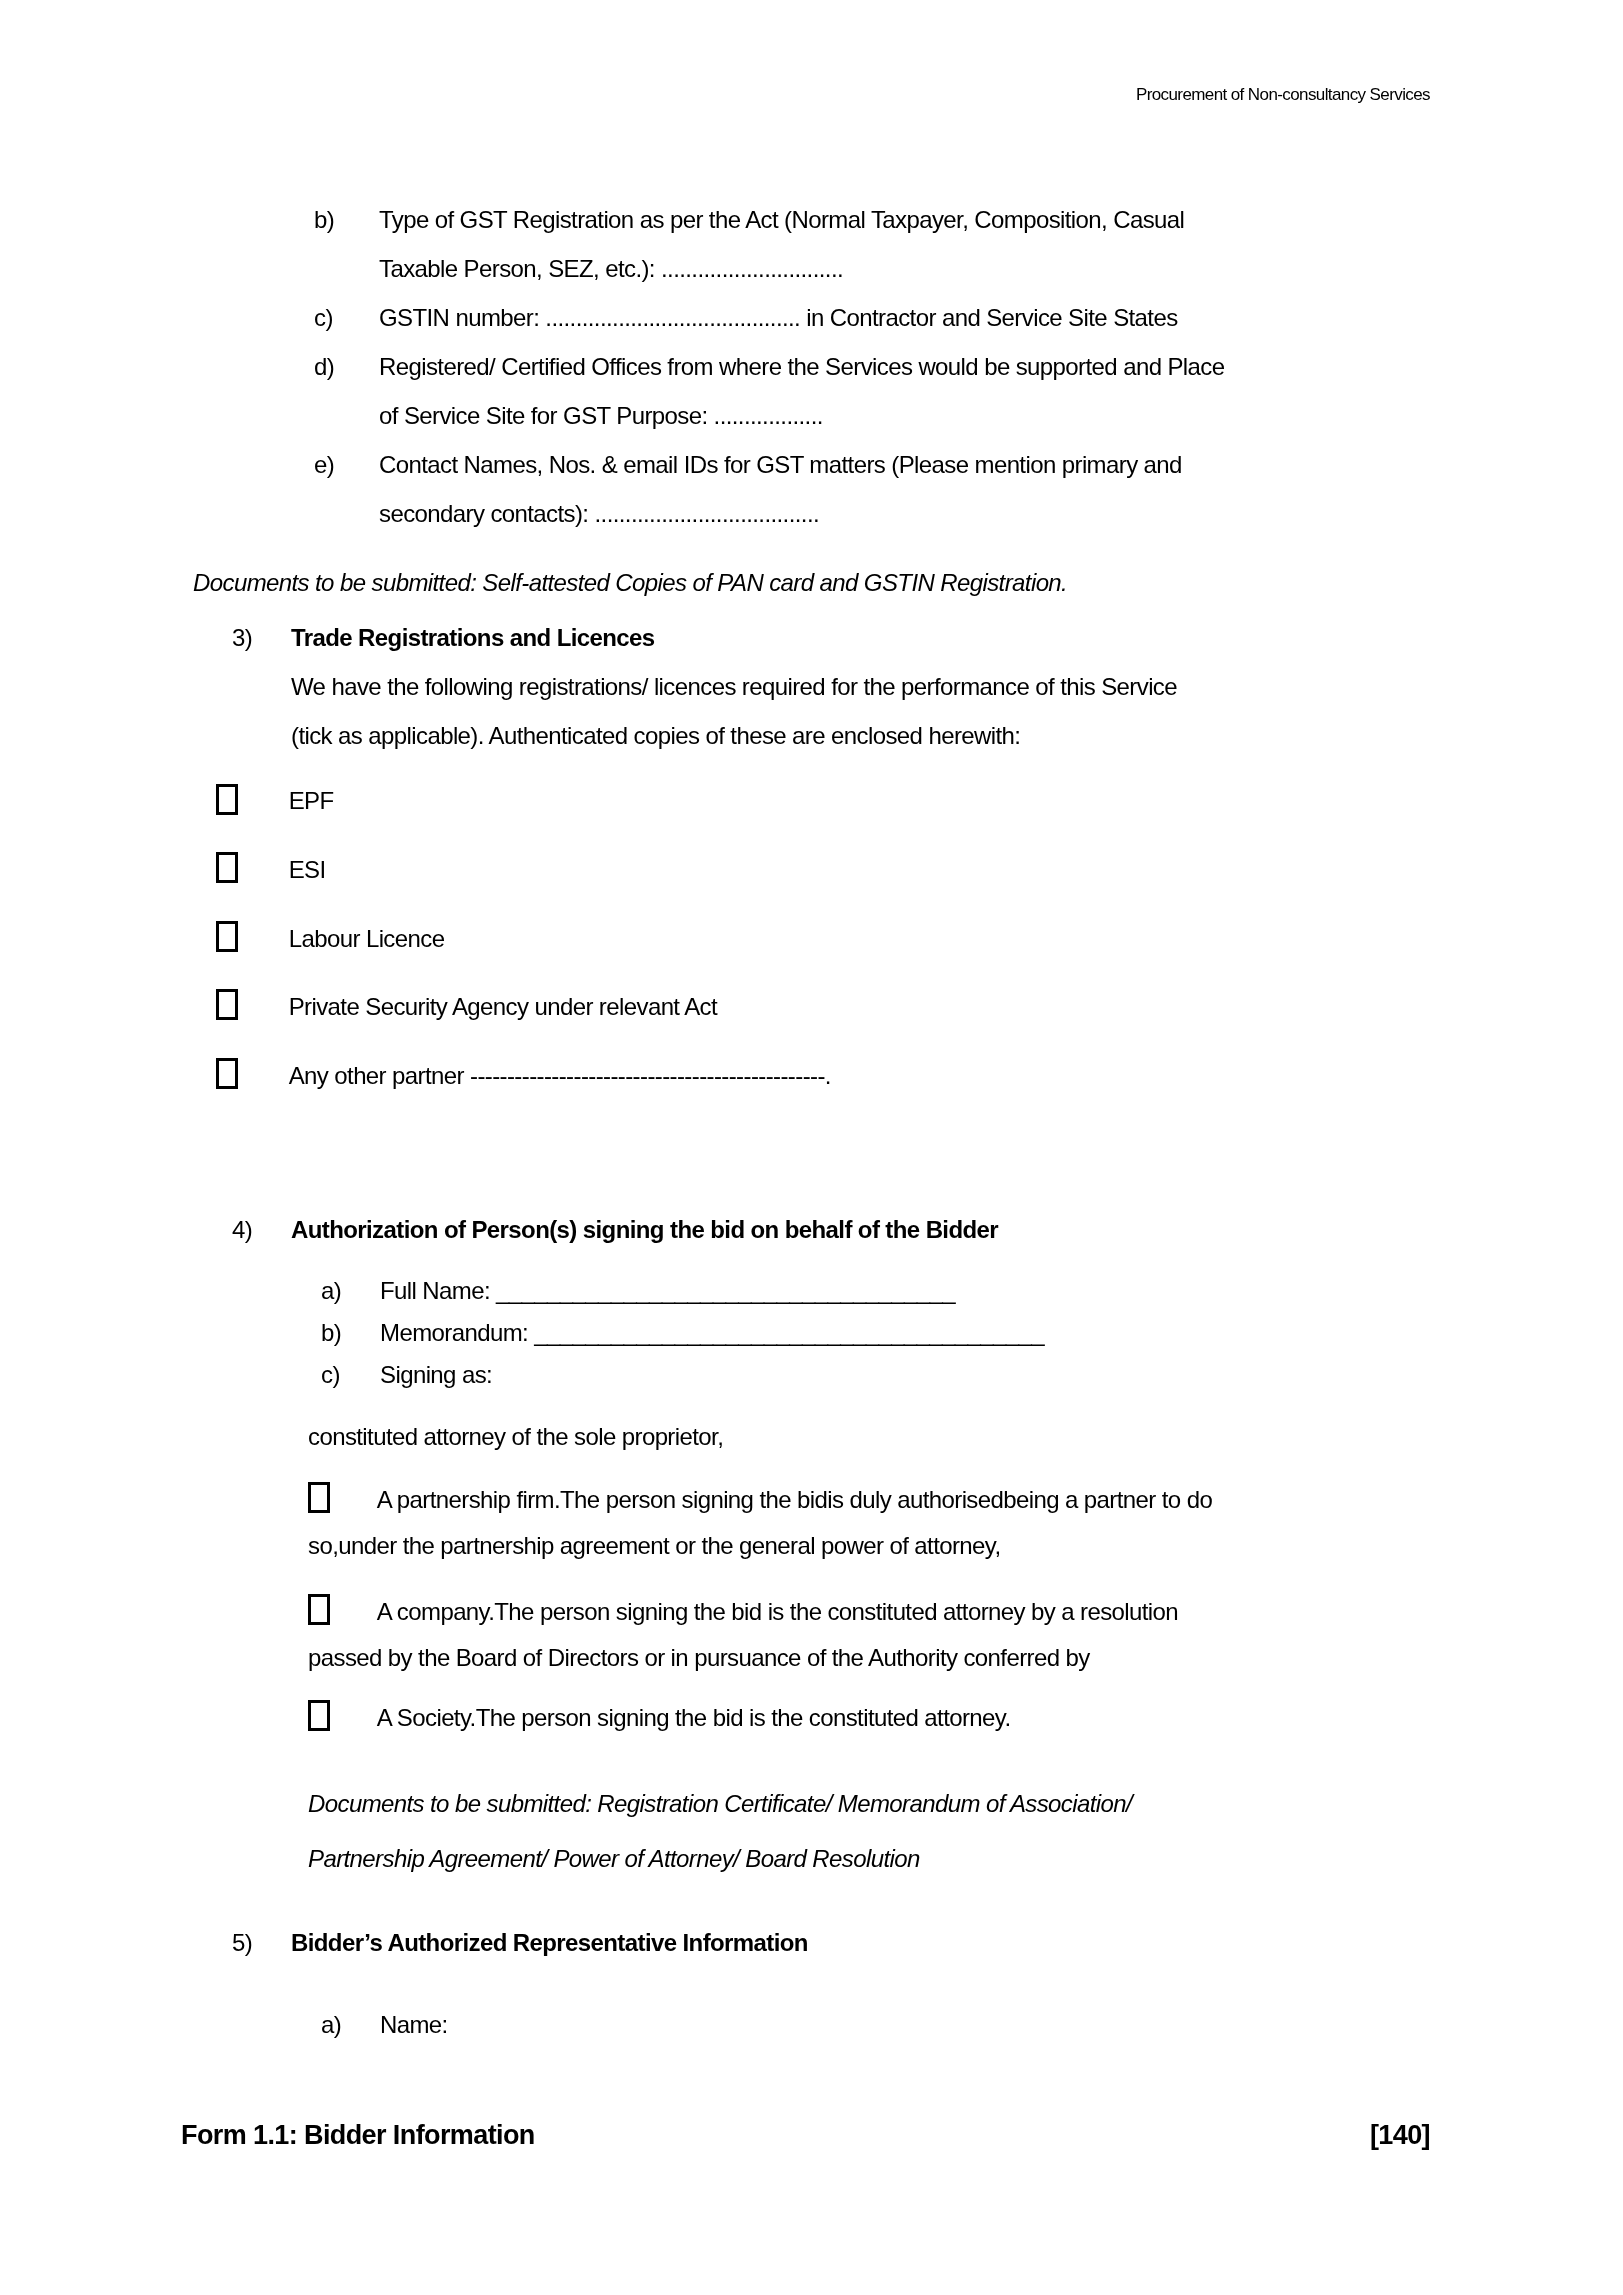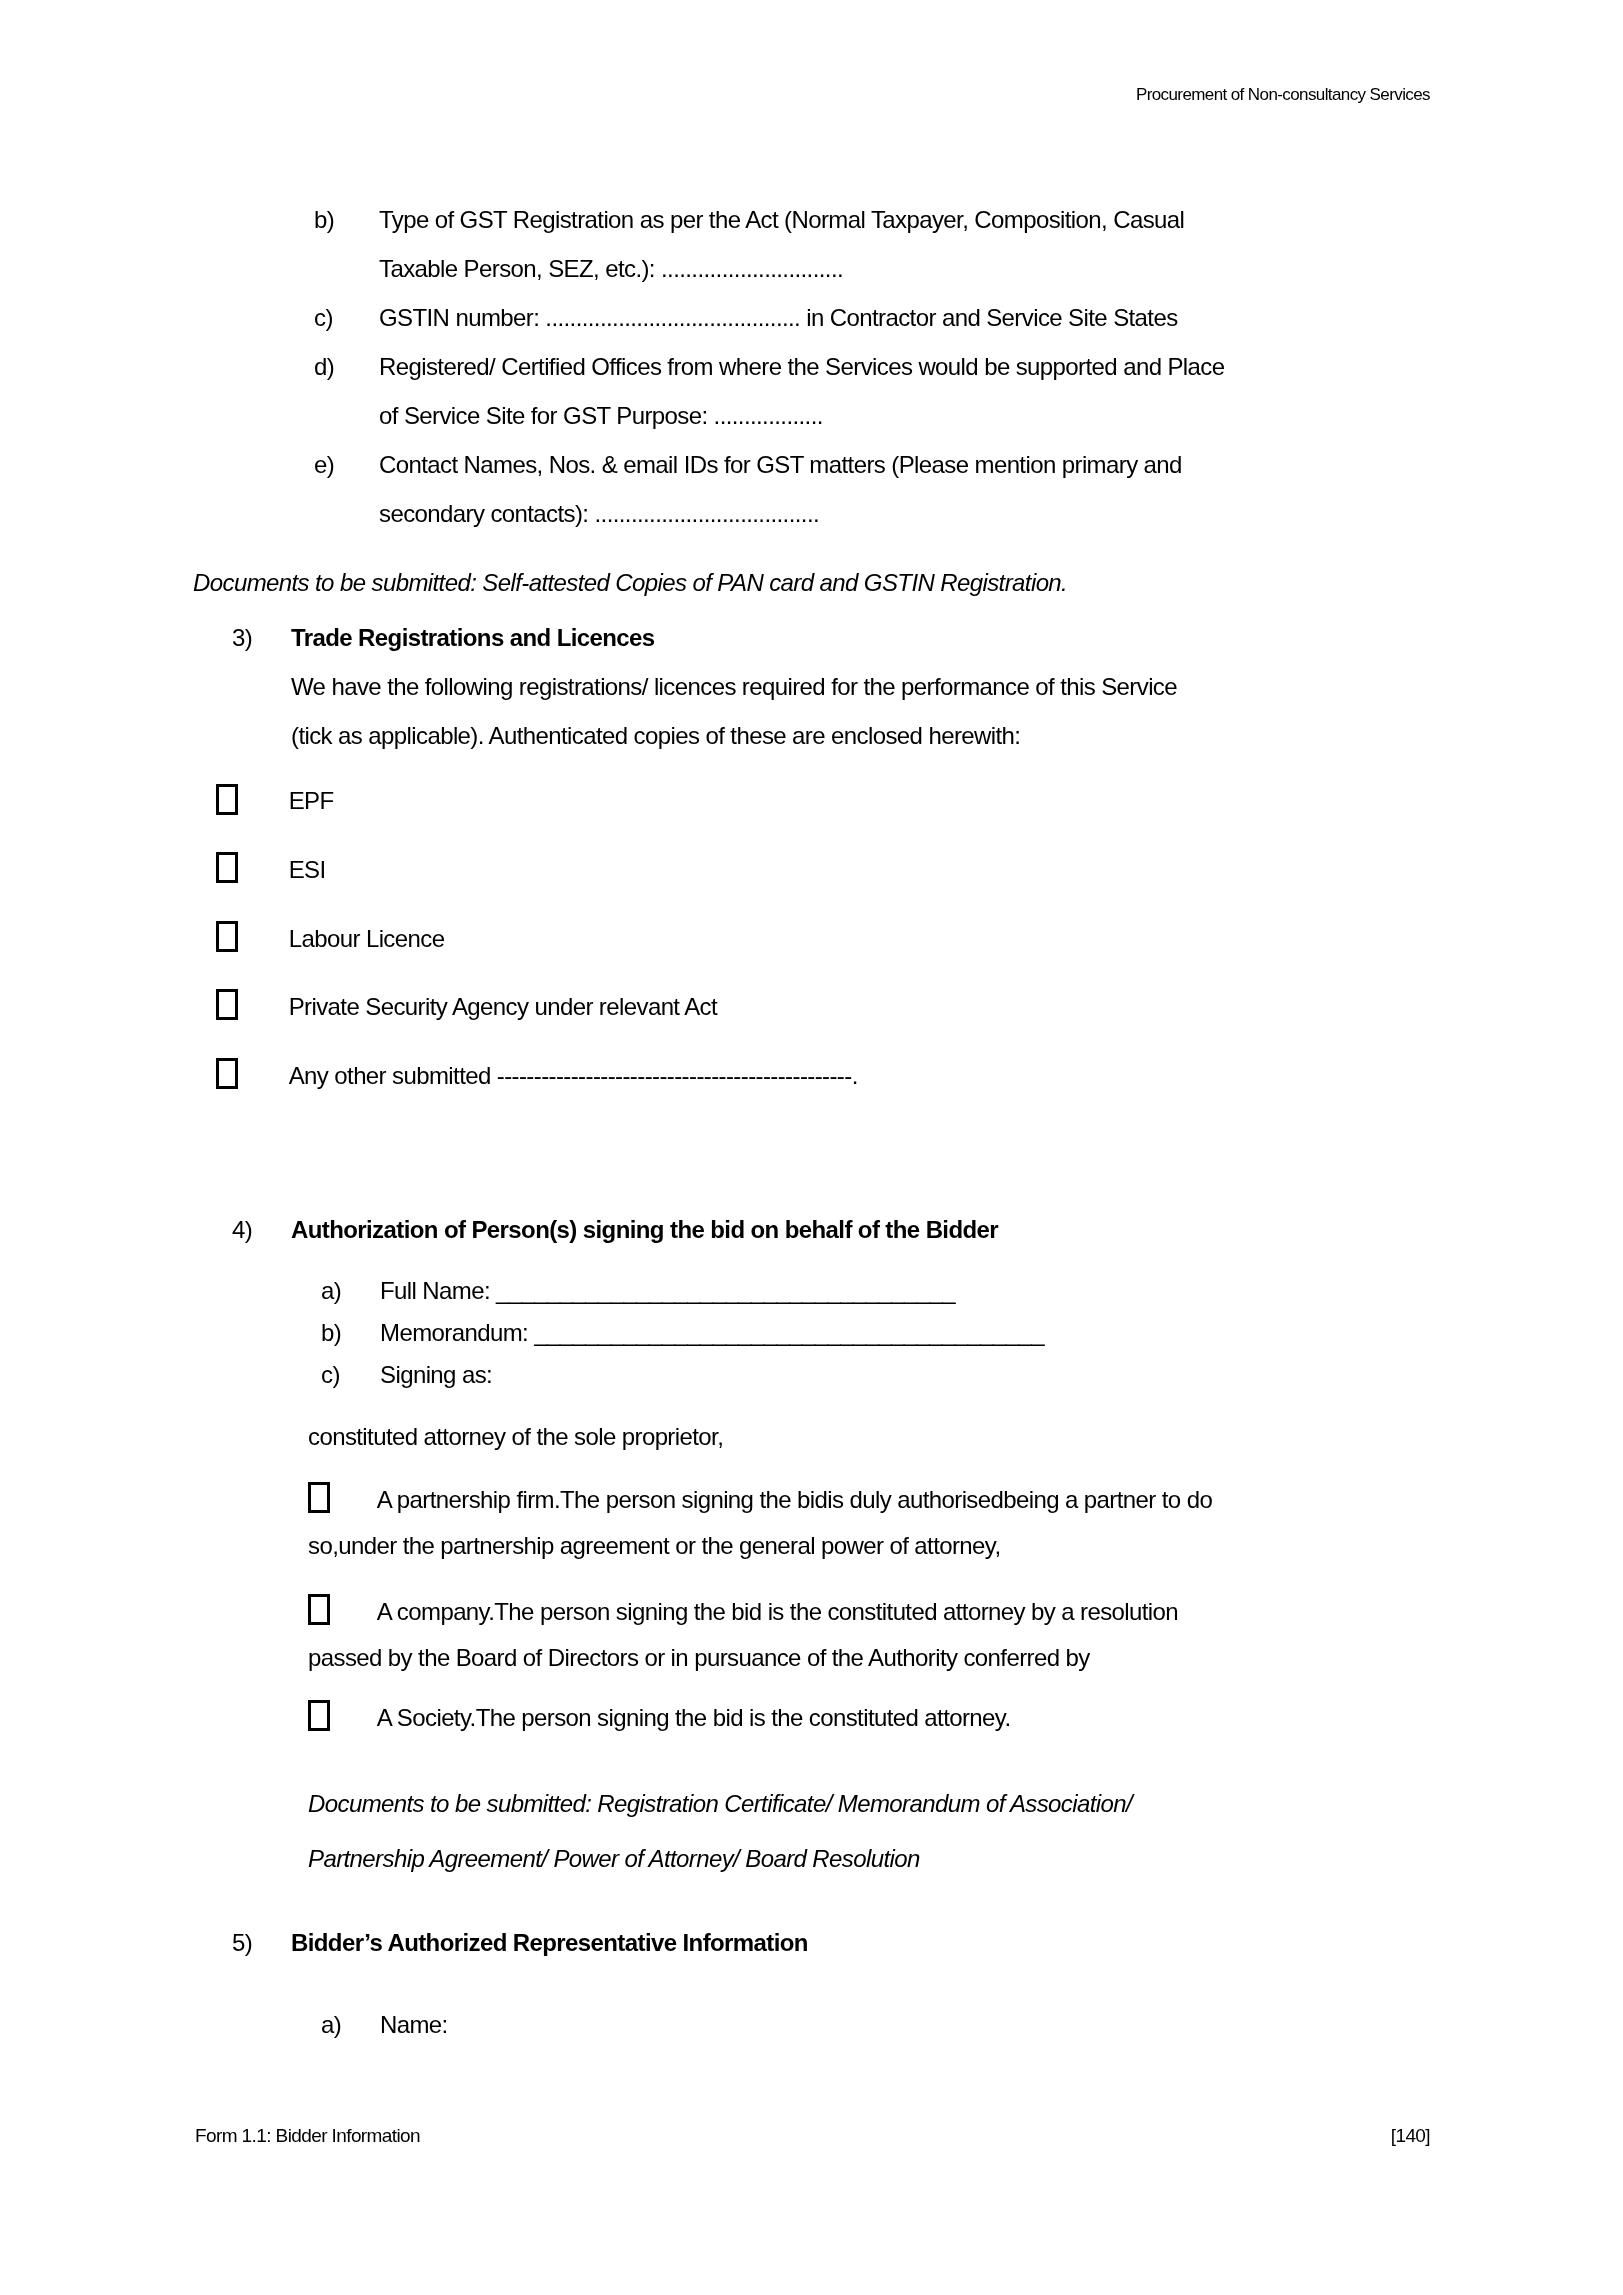--- a/index.html
+++ b/index.html
@@ -96,27 +96,28 @@
     margin-left: 115px;
   }
   .note-italic-indent .line { line-height: 55px; }
 
   .heading-5 { margin-top: 32px; }
   .field-list-5 { margin-top: 37px; margin-left: 128px; }
 
   
   .doc-footer {
     position: absolute;
-    left: 195px;
+    left: 181px;
     right: 193px;
     top: 2120px;
     display: flex;
     justify-content: space-between;
-    font-size: 19px;
+    font-size: 27px;
     line-height: 31px;
+    font-weight: bold;
   }
 </style>
 </head>
 <body>
 
 <div class="page">
 
   <div class="doc-header">Procurement of Non-consultancy Services</div>
 
   <div class="gst-list">
@@ -170,21 +171,21 @@
     <div class="cb-item">
       <span class="cbox"></span><span>ESI</span>
     </div>
     <div class="cb-item">
       <span class="cbox"></span><span>Labour Licence</span>
     </div>
     <div class="cb-item">
       <span class="cbox"></span><span>Private Security Agency under relevant Act</span>
     </div>
     <div class="cb-item">
-      <span class="cbox"></span><span>Any other submitted ------------------------------------------------.</span>
+      <span class="cbox"></span><span>Any other partner ------------------------------------------------.</span>
     </div>
   </div>
 
   <div class="section-heading heading-4">
     <span class="section-number">4)</span>
     <span class="section-title">Authorization of Person(s) signing the bid on behalf of the Bidder</span>
   </div>
 
   <div class="field-list">
     <div class="field-item">

